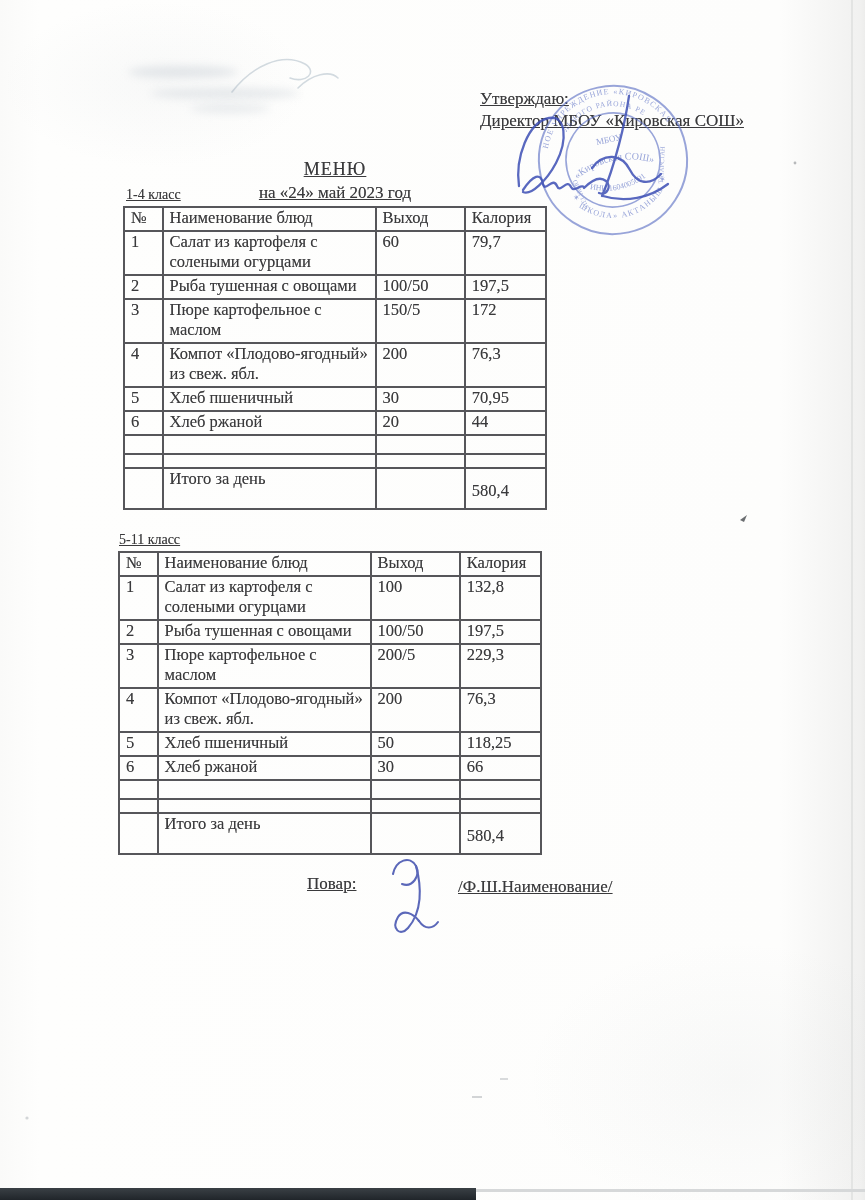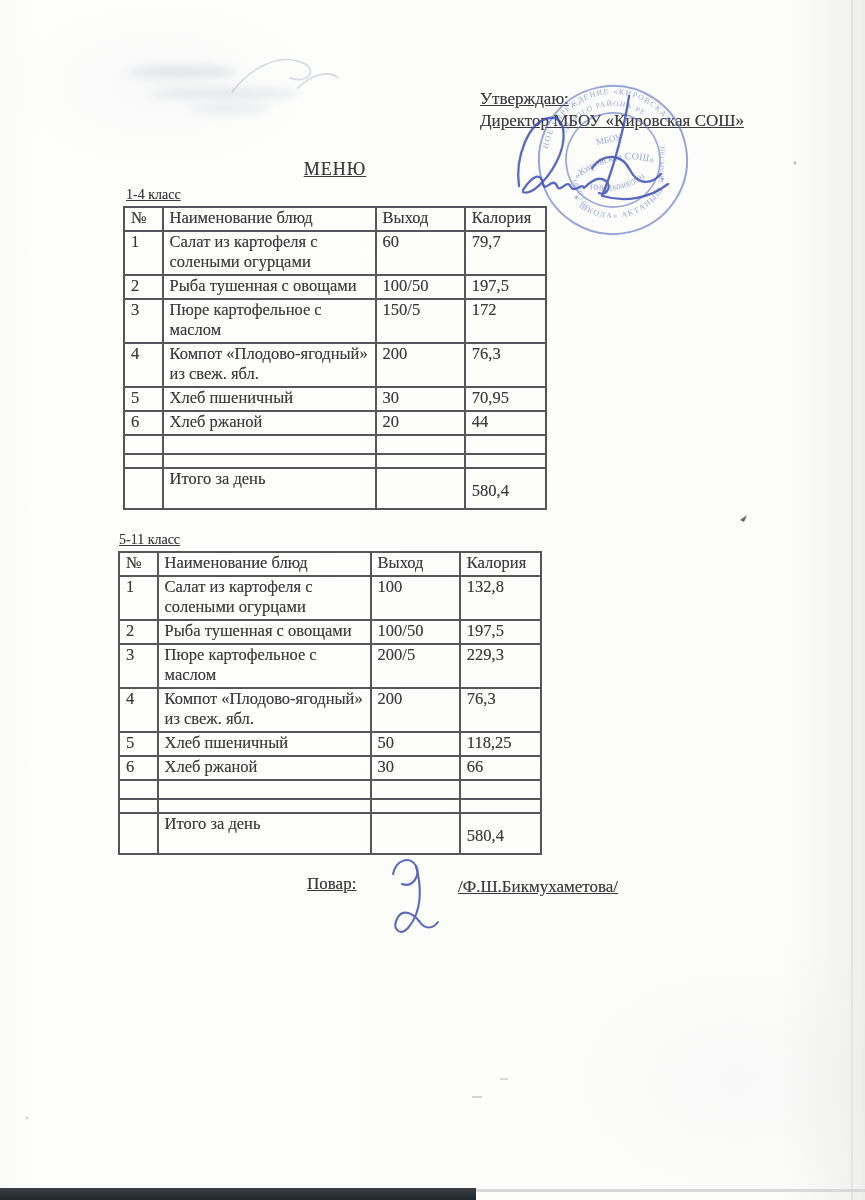--- a/index.html
+++ b/index.html
@@ -65,20 +65,21 @@
   <div class="showthrough st2"></div>
   <div class="showthrough st3"></div>
 
   <div class="txt approval">
     <div>Утверждаю:</div>
     <div>Директор МБОУ «Кировская СОШ»</div>
   </div>
 
   <div class="txt title-block">
     <div class="main-title">МЕНЮ</div>
+    <div class="date-line">на «24» май 2023 год</div>
   </div>
 
   <div class="txt tbl-caption cap1">1-4 класс</div>
   <div class="txt tbl-caption cap2">5-11 класс</div>
 
   <table class="menu-table t1">
     <colgroup>
         <col class="c-num">
         <col class="c-name">
         <col class="c-out">
@@ -216,21 +217,21 @@
         <tr class="total-row">
           <td></td>
           <td>Итого за день</td>
           <td></td>
           <td>580,4</td>
         </tr>
       </tbody>
   </table>
 
   <div class="txt footer-label">Повар:</div>
-  <div class="txt footer-name">/Ф.Ш.Бикмухаметова/</div>
+  <div class="txt footer-name">/Ф.Ш.Наименование/</div>
 
   <svg class="stamp-svg" viewBox="0 0 160 160">
     <g transform="rotate(-12 80 80)" stroke="#5b6fc4" fill="#5b6fc4" opacity="0.62">
       <circle cx="80" cy="80" r="74" fill="none" stroke-width="2"></circle>
       <circle cx="80" cy="80" r="47" fill="none" stroke-width="1.6"></circle>
       <defs>
         <path id="arc-outer-top" d="M 14,80 A 66,66 0 0 1 146,80"></path>
         <path id="arc-inner-top" d="M 26,80 A 54,54 0 0 1 134,80"></path>
         <path id="arc-bottom" d="M 22,80 A 58,58 0 0 0 138,80"></path>
         <path id="arc-name" d="M 40,92 Q 80,70 120,92"></path>

